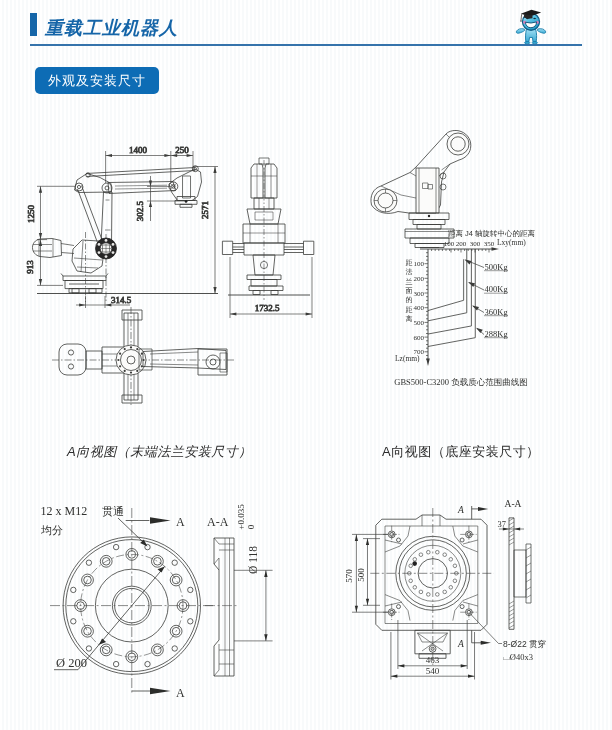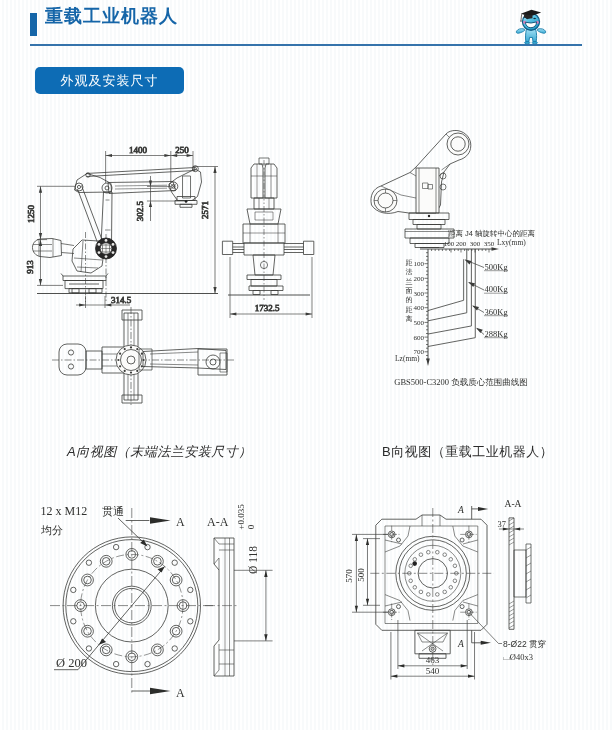--- a/index.html
+++ b/index.html
@@ -2,23 +2,23 @@
 <html><head>
 <meta charset="utf-8">
 <style>
   html,body{margin:0;padding:0;}
   body{width:612px;height:730px;overflow:hidden;background:#fff;font-family:"Liberation Sans",sans-serif;}
   .page{position:relative;width:612px;height:730px;background:
     repeating-linear-gradient(90deg, #ffffff 0 2px, #f8fafb 2px 4px);}
   .drw{filter:blur(0.22px);}
   .abs{position:absolute;}
   .hdr-bar{left:30px;top:13px;width:7px;height:23px;background:#1465a8;}
-  .hdr-title{left:45px;top:4px;font-size:18px;font-weight:bold;color:#1565a8;letter-spacing:1px;}
+  .hdr-title{left:45px;top:16px;font-size:18px;font-weight:bold;color:#1565a8;letter-spacing:1px;font-style:italic;}
   .hdr-line{left:30px;top:44px;width:552px;height:2px;background:#3573ab;}
-  .badge{left:35px;top:67px;width:149px;height:27px;background:#0d6cb5;border-radius:5px;
+  .badge{left:35px;top:67px;width:124px;height:27px;background:#0d6cb5;border-radius:5px;
          color:#fff;font-size:13px;display:flex;align-items:center;justify-content:center;letter-spacing:1px;}
   .caption{font-size:13px;color:#2b2b2b;letter-spacing:0.5px;}
   svg text{font-family:"Liberation Serif",serif;fill:#30312f;}
   svg .lbl{font-size:9px;}
   svg .lblb{font-size:10.5px;}
   svg .cjk{font-family:"Liberation Sans",sans-serif;}
   svg line,svg path,svg polyline,svg polygon,svg rect,svg circle,svg ellipse{vector-effect:non-scaling-stroke;}
 </style>
 </head>
 <body>
@@ -430,21 +430,21 @@
         <text class="lbl" style="font-size:8.5px" x="124.5" y="159.5">500Kg</text>
         <text class="lbl" style="font-size:8.5px" x="124.5" y="182">400Kg</text>
         <text class="lbl" style="font-size:8.5px" x="124.5" y="204.5">360Kg</text>
         <text class="lbl" style="font-size:8.5px" x="124.5" y="226.5">288Kg</text>
         <text class="lbl" style="font-size:8.5px" x="101" y="275" text-anchor="middle">GBS500-C3200 负载质心范围曲线图</text>
       </g>
     </g>
   </svg>
 
   <div class="abs caption" style="left:67px;top:443px;font-style:italic;">A向视图（末端法兰安装尺寸）</div>
-  <div class="abs caption" style="left:382px;top:443px;">B向视图（重载工业机器人）</div>
+  <div class="abs caption" style="left:382px;top:443px;">A向视图（底座安装尺寸）</div>
 
   <svg class="abs drw" style="left:30px;top:480px;" width="260" height="230" viewBox="0 0 260 230" fill="none" stroke="#3b3c3a" stroke-width="0.8">
 
     <line x1="101.8" y1="28" x2="101.8" y2="213" stroke-dasharray="10 2.5 2 2.5" stroke-width="0.6"></line>
     <line x1="20" y1="125.6" x2="183" y2="125.6" stroke-dasharray="10 2.5 2 2.5" stroke-width="0.6"></line>
 
     <g>
       <circle cx="101.8" cy="125.6" r="68.7"></circle>
       <circle cx="101.8" cy="125.6" r="66"></circle>
       <circle cx="101.8" cy="125.6" r="36.4"></circle>

